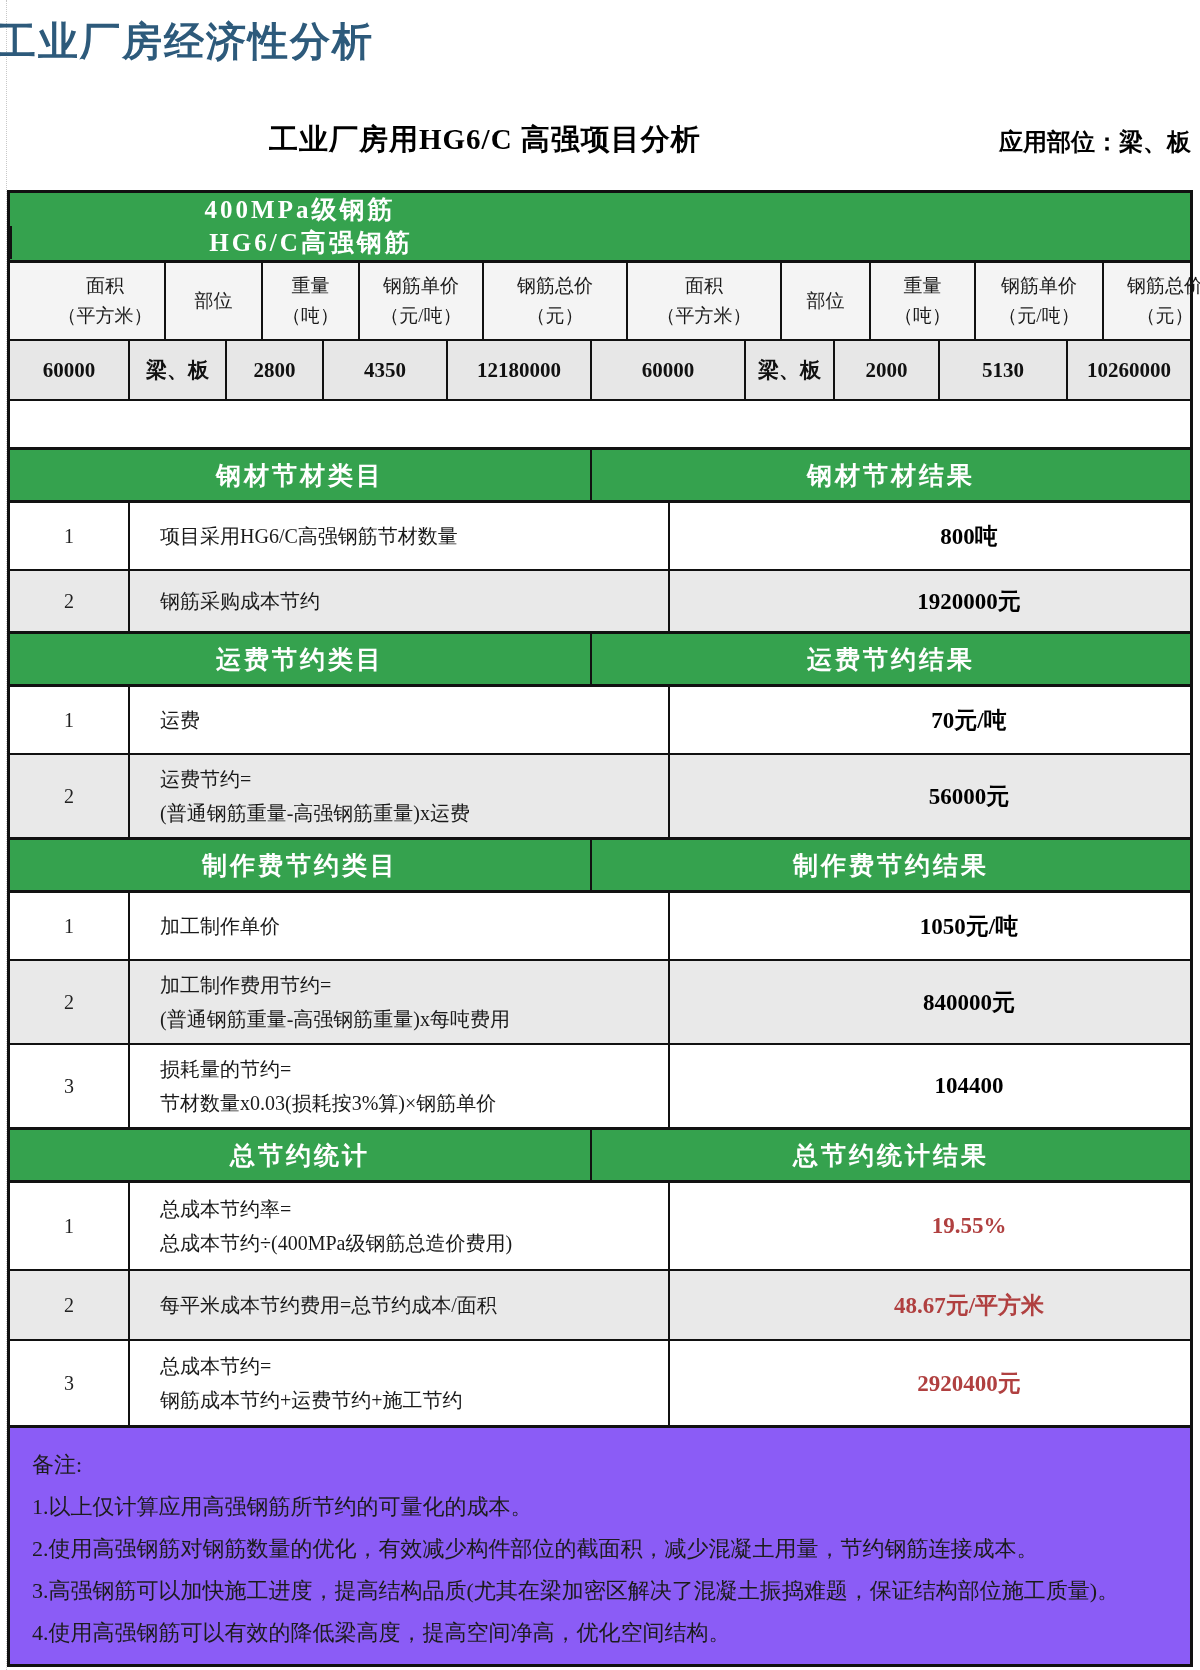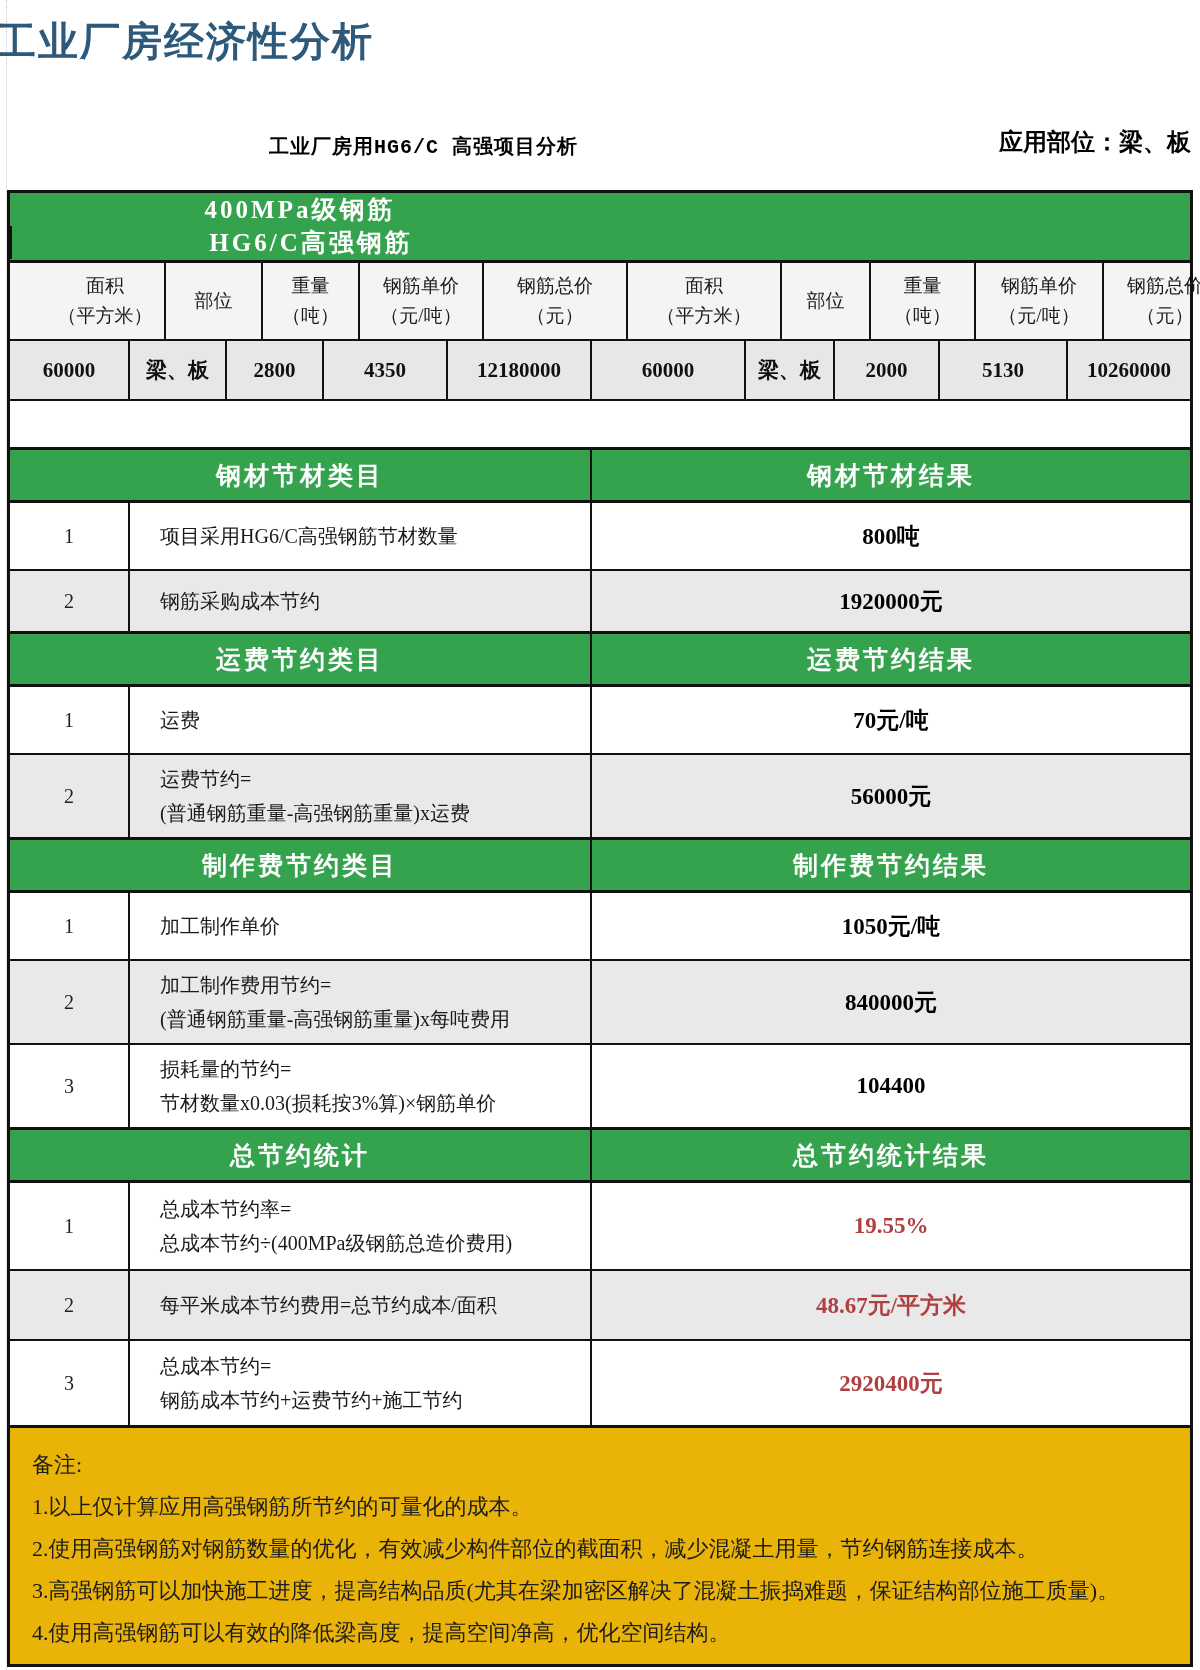--- a/index.html
+++ b/index.html
@@ -28,23 +28,23 @@
     white-space: nowrap;
   }
   .subhead {
     position: absolute;
     top: 112px; left: 7px;
     width: 1186px; height: 48px;
   }
   .table-title {
     position: absolute;
     left: 262px; bottom: 0;
-    font-family: Liberation Mono, monospace;
+    font-family: Liberation Serif, serif;
     font-weight: bold;
-    font-size: 20px;
+    font-size: 29px;
     letter-spacing: 1px;
     white-space: nowrap;
     color: #000;
     margin-top: 45px;
   }
   .application {
     position: absolute;
     right: 2px; bottom: 2px;
     font-family: "Liberation Sans", "DejaVu Sans", sans-serif;
     font-weight: bold;
@@ -71,21 +71,21 @@
     flex: 0 0 auto;
   }
   .bl { border-left: 2px solid #111; }
   
   .w1 { width: 118px; } .w2 { width: 97px; }  .w3 { width: 97px; }
   .w4 { width: 124px; } .w5 { width: 144px; } .w6 { width: 154px; }
   .w7 { width: 89px; }  .w8 { width: 105px; } .w9 { width: 128px; }
   .w10 { width: 124px; }
   .wL { width: 580px; } .wR { width: 600px; } .wfull { width: 1180px; }
   
-  .w-num { width: 118px; } .w-desc { width: 462px; } .w-res { width: 600px; } .w-cat { width: 580px; }
+  .w-num { width: 118px; } .w-desc { width: 540px; } .w-res { width: 600px; } .w-cat { width: 580px; }
   
   .h48 { min-height: 48px; } .h56 { min-height: 56px; } .h60 { min-height: 60px; }
   .h62 { min-height: 62px; } .h66 { min-height: 66px; } .h70 { min-height: 70px; }
   .h76 { min-height: 76px; padding-left: 36px; } .h84 { min-height: 84px; } .h86 { min-height: 86px; }
   .ghead {
     color: #fff;
     font-weight: bold;
     font-size: 25px;
     letter-spacing: 3px;
   }
@@ -104,21 +104,21 @@
     padding: 6px 10px 6px 30px;
     font-size: 20px;
     line-height: 34px;
     color: #1a1a1a;
   }
   .res { font-weight: bold; font-size: 23px; color: #000; }
   .red { color: #b04040; }
   .notes-row {
     display: block;
     border-top: 3px solid #111;
-    background: #eab308;
+    background: #8b5cf6;
     min-height: 232px;
     padding: 16px 14px 10px 22px;
   }
   .notes-row p { font-size: 22px; line-height: 42px; color: #1c1c1c; }
 </style>
 </head>
 <body>
 
 <div class="page-title">工业厂房经济性分析</div>
 

